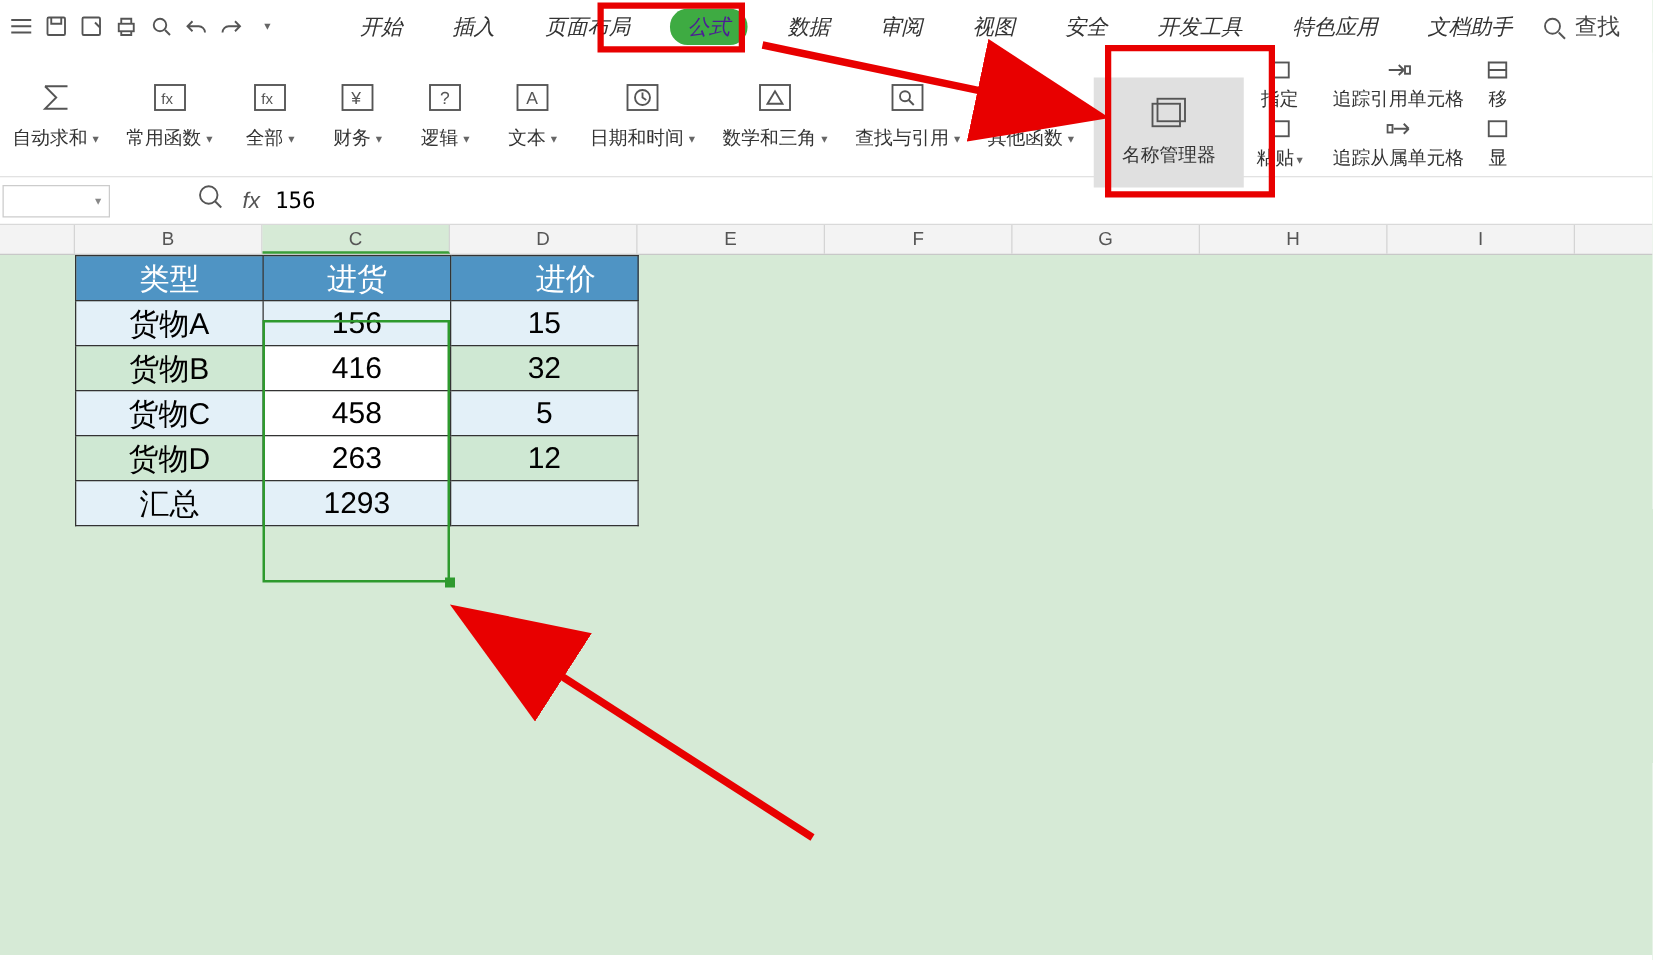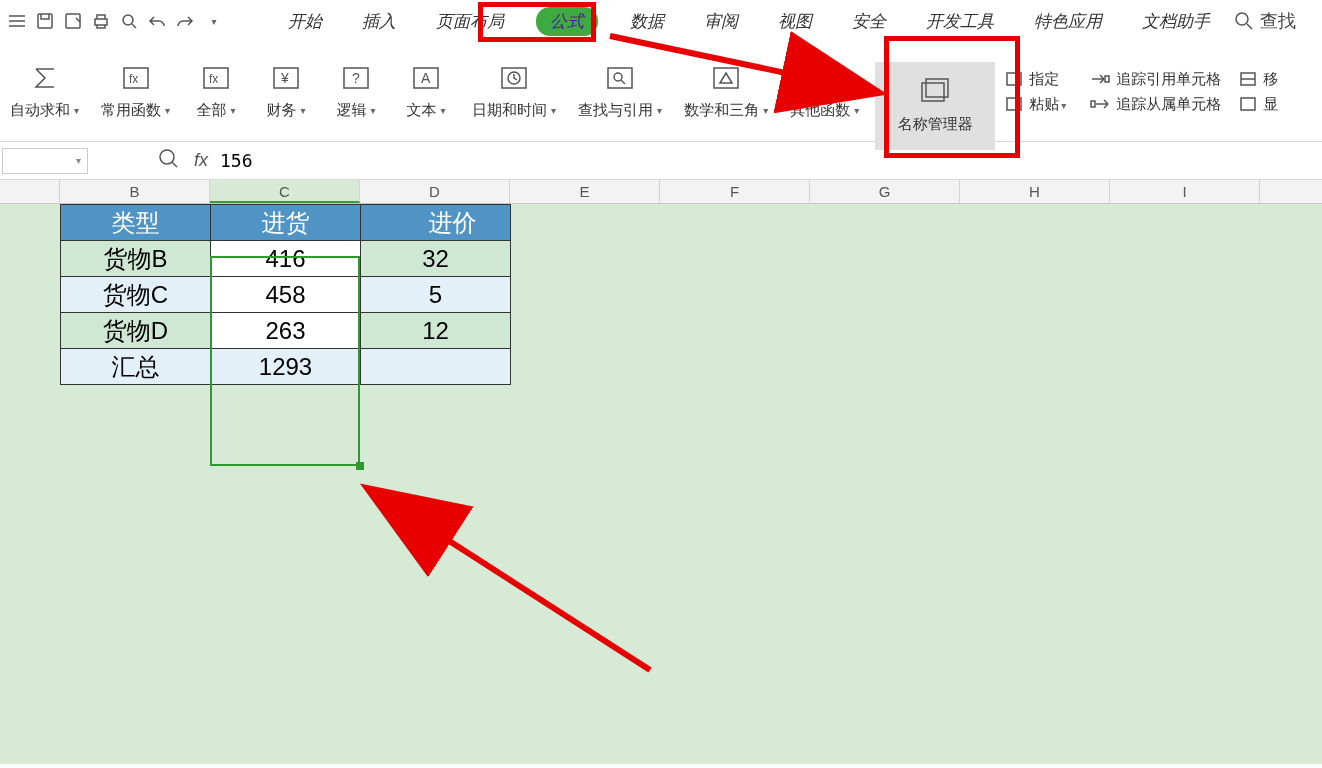--- a/index.html
+++ b/index.html
@@ -4,31 +4,31 @@
 <style>
   * { box-sizing: border-box; margin: 0; padding: 0; font-family: "Microsoft YaHei", sans-serif; }
   body { width: 1322px; height: 768px; background: #fff; position: relative; overflow: hidden; }
 
   
   .qat { height: 42px; display: flex; align-items: center; padding: 0 6px; gap: 6px; }
   .qat .ico { width: 22px; height: 22px; display:flex; align-items:center; justify-content:center; color:#444; cursor:pointer; }
   .tabs { display:flex; align-items:center; gap: 24px; margin-left: 50px; font-size: 17px; color:#333; }
   .tab { padding: 4px 8px; cursor:pointer; border-radius: 4px; font-style: italic; }
   .tab.active { background:#3eab42; color:#4c1d95; border-radius: 14px; padding: 3px 14px; font-weight:500; }
-  .rightbox { margin-left: auto; display:flex; align-items:center; gap: 6px; font-size:18px; color:#444; cursor:pointer; padding-right: 20px;}
+  .rightbox { margin-left: auto; display:flex; align-items:flex-end; gap: 6px; font-size:18px; color:#444; cursor:pointer; padding-right: 20px;}
 
   
   .ribbon { height: 100px; border-bottom: 1px solid #d9d9d9; display:flex; align-items:center; padding: 0 4px; gap: 10px; background:#fff; }
   .rbtn { display:flex; flex-direction:column; align-items:center; justify-content:center; gap:8px; padding: 0 6px; font-size: 15px; color:#333; cursor:pointer; min-width: 60px;}
   .rbtn .ricon { width:34px; height:30px; display:flex; align-items:center; justify-content:center; }
   .rbtn .lbl { display:flex; align-items:center; gap:2px; white-space: nowrap;}
   .caret::after { content:"▾"; font-size:10px; color:#666; margin-left:2px;}
   .name-mgr { background:#e0e0e0; width: 120px; height: 88px; margin-top: 28px;}
   .side-stack { display:flex; flex-direction:column; gap:6px; justify-content:center; font-size:15px; color:#333;}
-  .side-stack .row { display:flex; align-items:center; gap:6px; cursor:pointer; white-space:nowrap;}
+  .side-stack .row { display:flex; align-items:center; gap:6px; cursor:pointer; white-space:nowrap;flex-direction:column;}
 
   
   .fbar { height: 38px; display:flex; align-items:center; border-bottom:1px solid #d9d9d9; font-size:16px; background:#fff;}
   .namebox { width: 86px; height: 26px; border:1px solid #ccc; margin-left:2px; background:#fff; display:flex; align-items:center; padding:0 6px; }
   .namebox::after { content:"▾"; font-size:10px; color:#888; margin-left:auto;}
   .fbar .fxg { margin-left: 70px; display:flex; align-items:center; gap: 14px;}
   .fbar .fxval { margin-left: 12px; font-family: Consolas, monospace; font-size:18px; }
 
   
   .colhdrs { height: 24px; background:#f3f3f3; border-bottom:1px solid #c8c8c8; display:flex; }
@@ -186,34 +186,34 @@
           <circle cx="15" cy="13" r="6"></circle>
           <path d="M15 9v4l3 2"></path>
         </svg>
       </span>
     <span class="lbl caret">日期和时间</span>
   </div>
   <div class="rbtn">
     <span class="ricon">
         <svg width="30" height="26" class="svgico">
           <rect x="3" y="3" width="24" height="20"></rect>
+          <path d="M9 18l6-10 6 10z"></path>
+        </svg>
+      </span>
+    <span class="lbl caret">数学和三角</span>
+  </div>
+  <div class="rbtn">
+    <span class="ricon">
+        <svg width="30" height="26" class="svgico">
+          <rect x="3" y="3" width="24" height="20"></rect>
           <circle cx="13" cy="12" r="4"></circle>
           <path d="M16 15l4 4"></path>
         </svg>
       </span>
     <span class="lbl caret">查找与引用</span>
-  </div>
-  <div class="rbtn">
-    <span class="ricon">
-        <svg width="30" height="26" class="svgico">
-          <rect x="3" y="3" width="24" height="20"></rect>
-          <path d="M9 18l6-10 6 10z"></path>
-        </svg>
-      </span>
-    <span class="lbl caret">数学和三角</span>
   </div>
   <div class="rbtn">
     <span class="ricon">
         <svg width="30" height="26" class="svgico">
           <rect x="3" y="3" width="24" height="20"></rect>
           <circle cx="10" cy="13" r="1.5" fill="#555"></circle>
           <circle cx="15" cy="13" r="1.5" fill="#555"></circle>
           <circle cx="20" cy="13" r="1.5" fill="#555"></circle>
         </svg>
       </span>
@@ -300,20 +300,25 @@
 
 <div class="sheet">
   <div class="tablewrap">
     <table class="data">
       <tbody>
           <tr>
         <th class="cB">类型</th>
         <th class="cC">进货</th>
         <th class="cD">进价</th>
       </tr>
+      <tr class="row-even toprow">
+        <td class="dcell">货物A</td>
+        <td class="dcell csel">156</td>
+        <td class="dcell">15</td>
+      </tr>
       <tr class="row-odd selrange">
         <td class="dcell">货物B</td>
         <td class="dcell csel">416</td>
         <td class="dcell">32</td>
       </tr>
       <tr class="row-even selrange">
         <td class="dcell">货物C</td>
         <td class="dcell csel">458</td>
         <td class="dcell">5</td>
       </tr>

